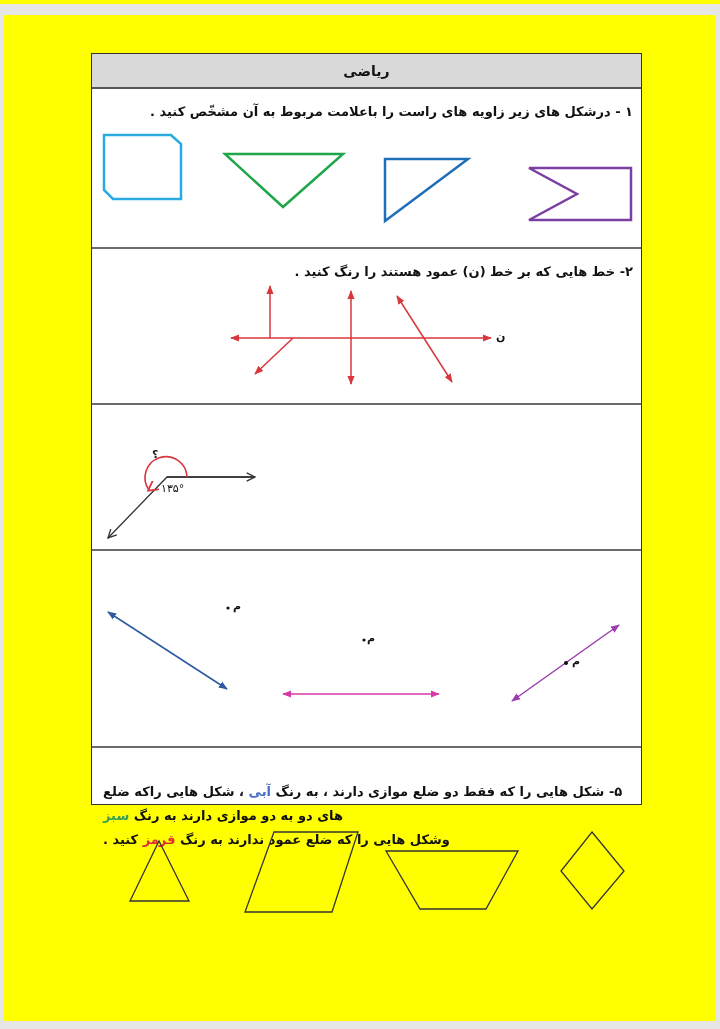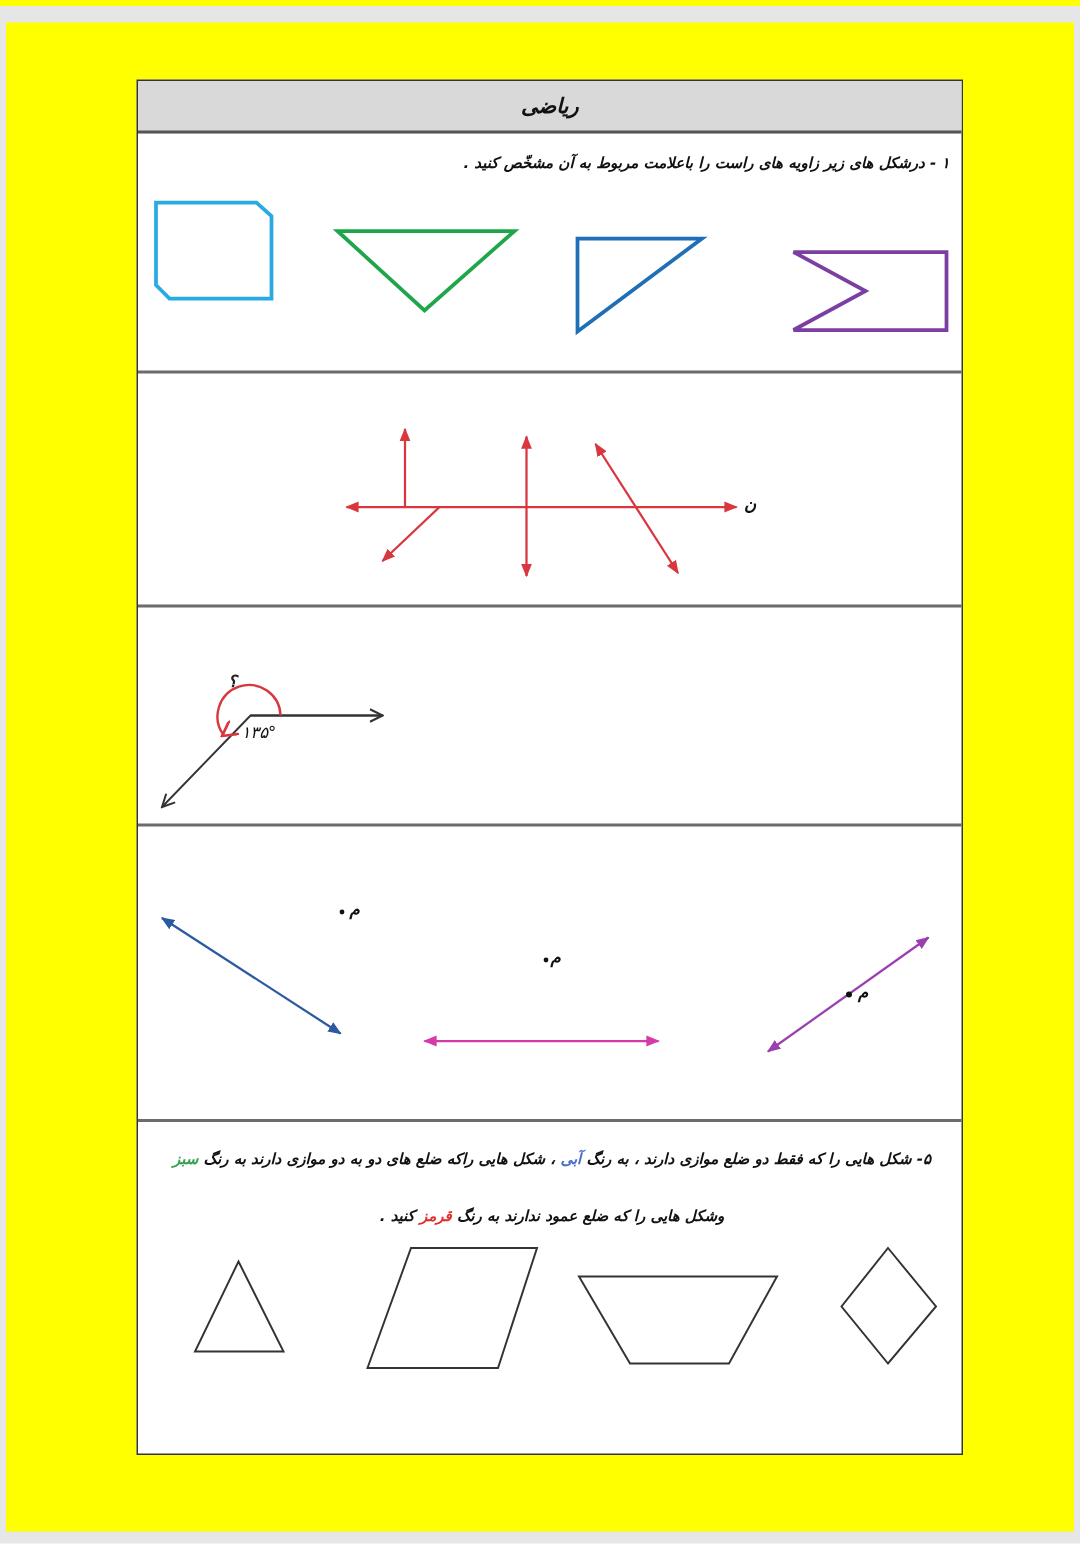--- a/index.html
+++ b/index.html
@@ -7,53 +7,54 @@
     width:720px; height:1029px; position:relative; overflow:hidden;
     background:#e6e6e6;
     font-family:"DejaVu Sans", sans-serif;
   }
   .top-strip { position:absolute; left:0; top:0; width:720px; height:4px; background:#ffff00; }
   .page {
     position:absolute; left:4px; top:15px; width:712px; height:1006px;
     background:#ffff00;
   }
   .sheet {
-    position:absolute; left:91px; top:53px; width:551px; height:917px;
-    background:#ffffff; border:1.5px solid #333; box-sizing:border-box;font-style:italic;
+    position:absolute; left:91px; top:53px; width:551px; height:752px;
+    background:#ffffff; border:1.5px solid #333; box-sizing:border-box;
   }
   .header {
     position:absolute; left:0; top:0; width:100%; height:35px;
     background:#d9d9d9; border-bottom:2px solid #555; box-sizing:border-box;
     display:flex; align-items:center; justify-content:center;
     font-weight:bold; font-size:14px; color:#111;
   }
   .divider { position:absolute; left:0; width:100%; height:0; border-top:2px solid #6b6b6b; }
   .q {
-    position:absolute; right:8px; direction:rtl; text-align:center;
-    font-weight:bold; font-size:10px; color:#111; white-space:nowrap;
+    position:absolute; right:8px; direction:rtl; text-align:left;
+    font-weight:bold; font-size:13px; color:#111; white-space:nowrap;
   }
-  .q5 { line-height:38px; white-space:normal; width:530px; }
+  .q5 { line-height:24px; white-space:normal; width:530px;margin-top:25px; }
   .c-blue { color:#4a6fc8; }
   .c-green { color:#3aa055; }
   .c-red { color:#e03030; }
   svg.fig { position:absolute; left:0; top:0; overflow:visible; }
   .lbl { position:absolute; font-size:11px; font-weight:bold; color:#111; direction:rtl; }
 </style>
 </head>
 <body>
 
 <div class="top-strip"></div>
 <div class="page"></div>
 
 <div class="sheet">
   <div class="header">ریاضی</div>
 
   <div class="q" style="top:50px;">۱ - درشکل های زیر زاویه های راست را باعلامت مربوط به آن مشخّص کنید .</div>
   <div class="divider" style="top:193px;"></div>
 
+  <div class="q" style="top:210px;">۲- خط هایی که بر  خط (ن) عمود هستند را رنگ کنید .</div>
   <div class="lbl" style="left:404px; top:276px;">ن</div>
   <div class="divider" style="top:349px;"></div>
 
   <div class="lbl" style="left:60px; top:394px; color:#222;">؟</div>
   <div class="lbl" style="left:69px; top:428px; font-weight:normal;">۱۳۵°</div>
   <div class="divider" style="top:495px;"></div>
 
   <div class="lbl" style="left:141px; top:546px;">م</div>
   <div class="lbl" style="left:275px; top:578px;">م</div>
   <div class="lbl" style="left:480px; top:601px;">م</div>

